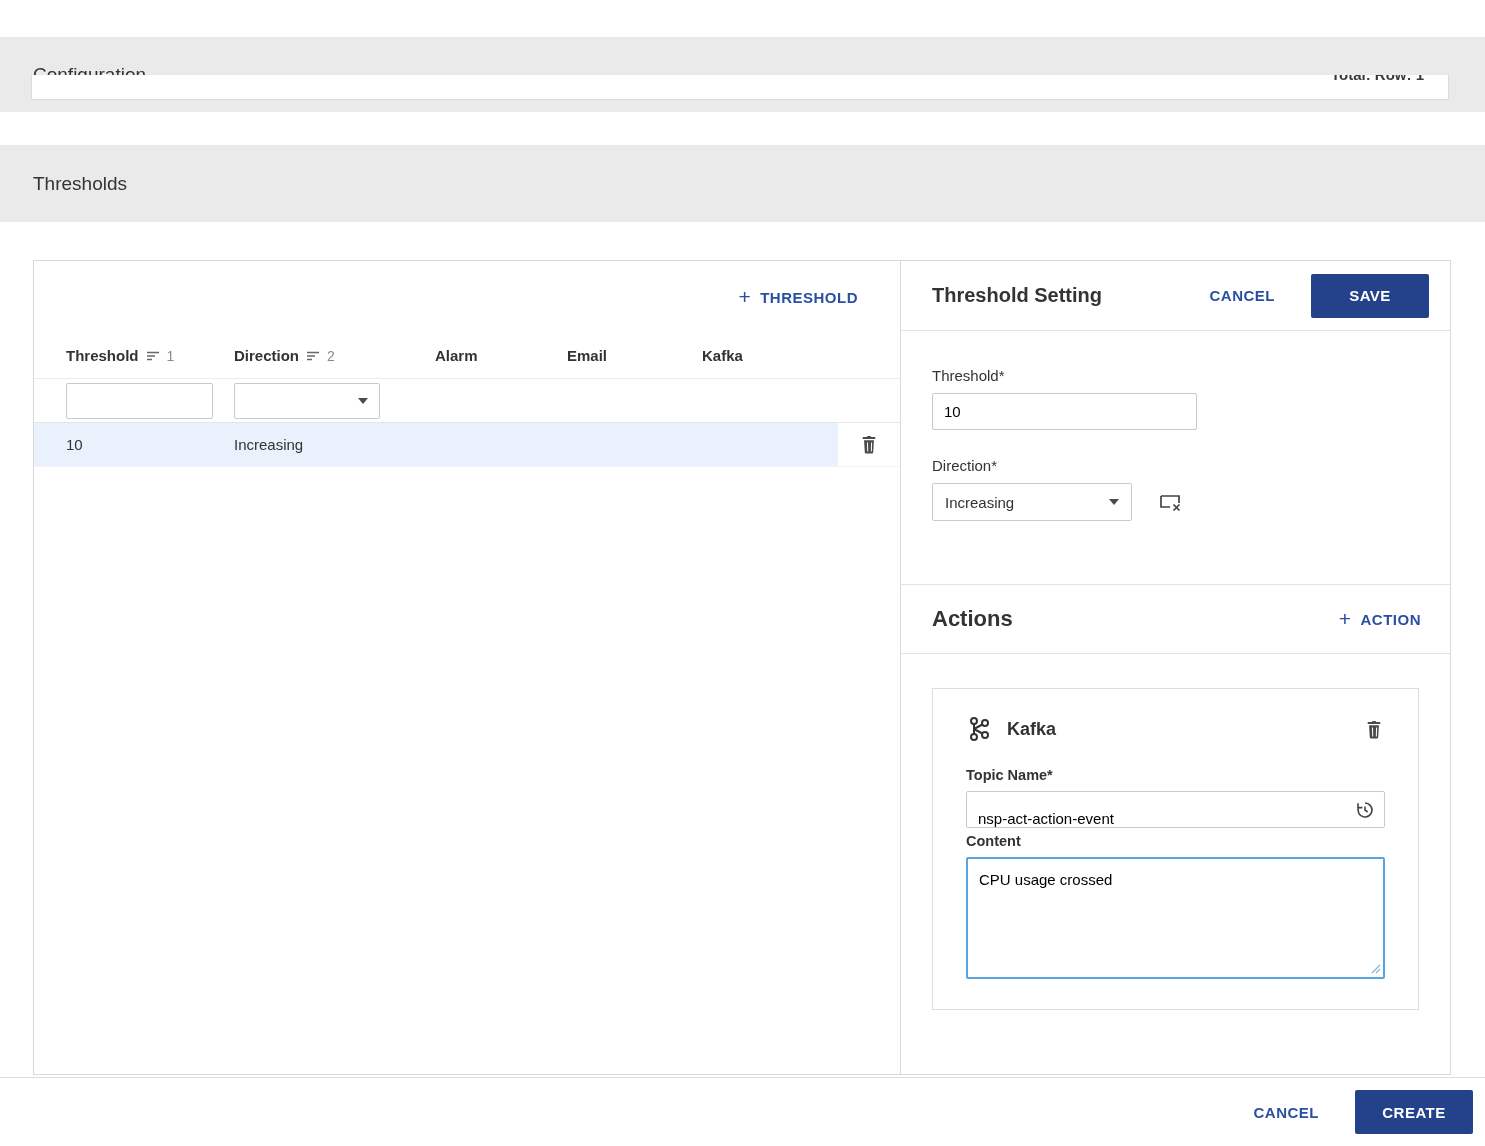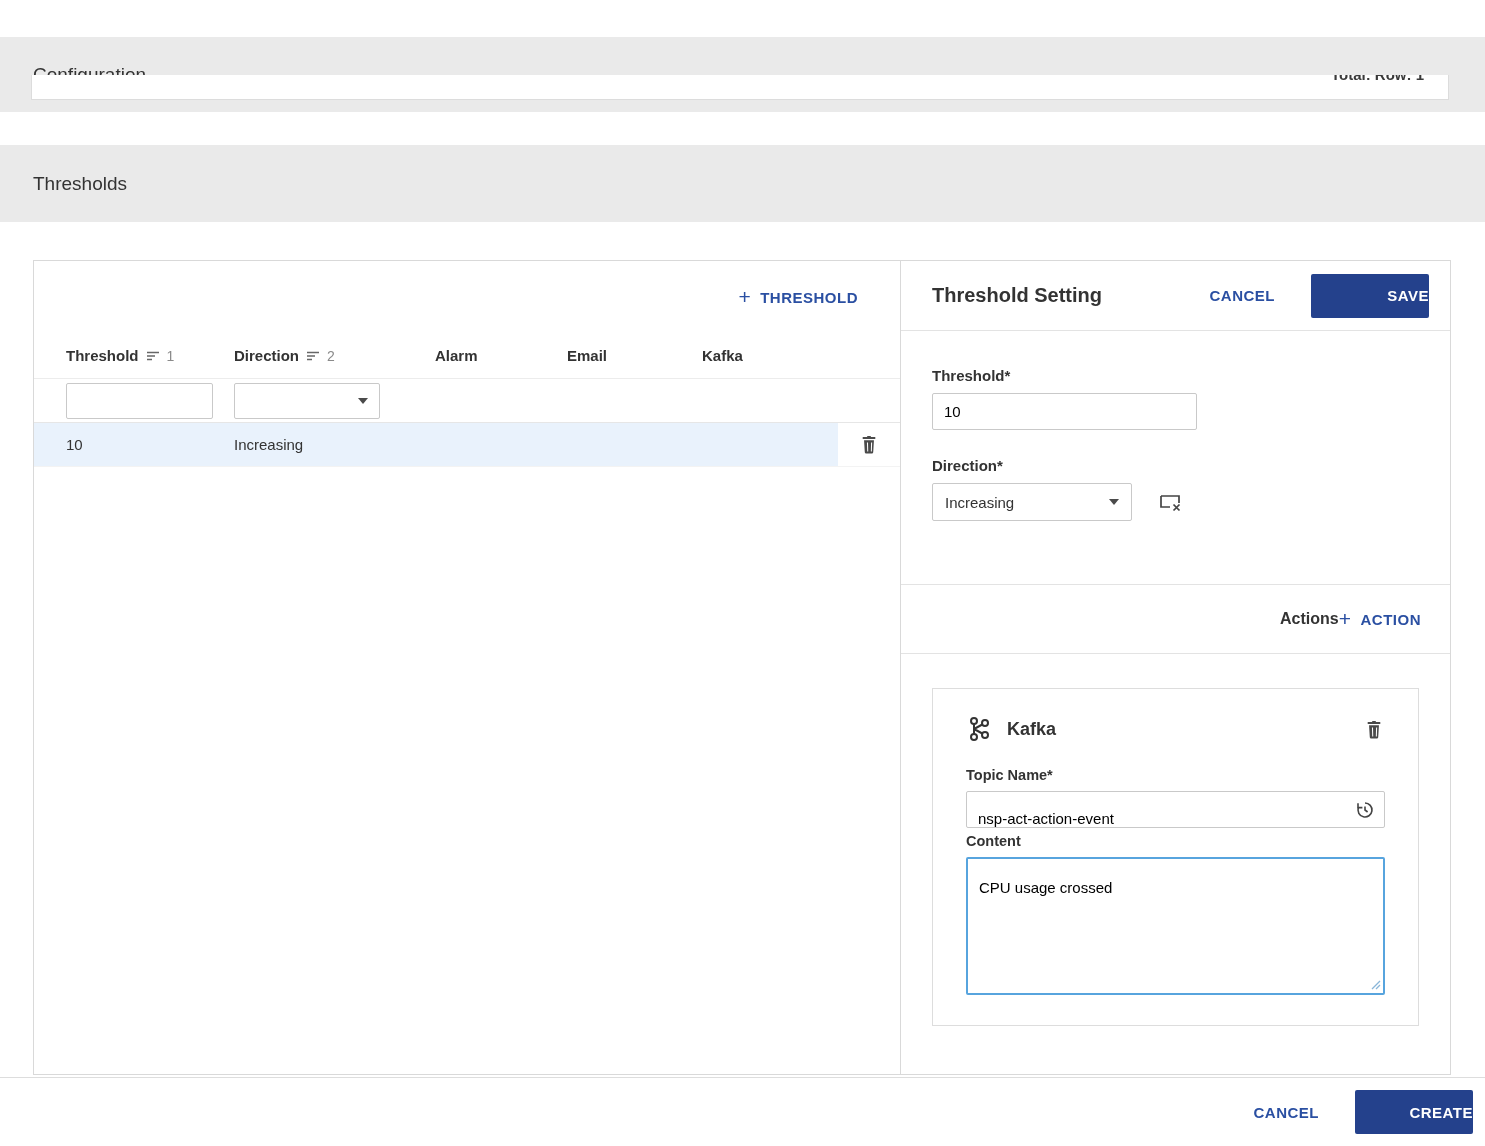--- a/index.html
+++ b/index.html
@@ -88,65 +88,65 @@
   #right { flex:1; display:flex; flex-direction:column; }
   .setting-header {
     height:70px; flex:0 0 auto; display:flex; align-items:center;
     border-bottom:1px solid var(--light-border); padding:0 21px 0 31px;
   }
   .setting-title { flex:1; font-size:20px; font-weight:700; }
   .cancel-link { margin-right:36px; }
   .btn {
     height:44px; min-width:118px; background:var(--accent); color:#fff;
     font-weight:700; font-size:15px; letter-spacing:0.5px;
-    border:none; border-radius:2px; cursor:pointer; font-family:inherit;text-align:right;
+    border:none; border-radius:2px; cursor:pointer; font-family:inherit;
   }
 
   .setting-body { padding:36px 0 0 31px; flex:0 0 auto; }
-  .field-label { font-weight:700; font-size:15px; margin-bottom:9px; }
+  .field-label { font-weight:400; font-size:15px; margin-bottom:9px; }
   .text-input {
     width:265px; height:37px; border:1px solid #c9c9c9; border-radius:2px;
     padding:0 11px; font-family:inherit; font-size:15px;
   }
   .dir-label { margin-top:27px; }
   .direction-row { display:flex; align-items:center; gap:24px; }
   .select-box {
     width:200px; height:38px; border:1px solid #c9c9c9; border-radius:2px;
     display:flex; align-items:center; padding:0 12px; font-size:15px;
     background:#fff; cursor:pointer;
   }
   .select-box .caret { margin-left:auto; display:flex; }
 
   .actions-header {
     margin-top:63px; height:70px; flex:0 0 auto;
     border-top:1px solid var(--light-border); border-bottom:1px solid var(--light-border);
     display:flex; align-items:center; padding:0 29px 0 31px;
   }
-  .actions-title { flex:1; font-size:16px; font-weight:700;text-align:right; }
+  .actions-title { flex:1; font-size:22px; font-weight:700; }
 
   .card {
     margin:34px 31px 0; width:487px; border:1px solid #ddd; background:#fff;
     padding:27px 33px 30px;
   }
   .card-header { display:flex; align-items:center; gap:15px; }
   .card-title { font-size:18px; font-weight:700; flex:1; }
   .topic-label, .content-label { font-size:14.5px; font-weight:700; margin-bottom:8px; }
   .topic-label { margin-top:25px; }
   .content-label { margin-top:5px; }
   .input-wrap { position:relative; }
   .topic-input {
     width:100%; height:37px; border:1px solid #c9c9c9; border-radius:2px;
     padding:17px 40px 0 11px; font-family:inherit; font-size:15px;
   }
   .history-btn { position:absolute; right:8px; top:7px; }
   .textarea-wrap { position:relative; }
   textarea.content {
-    display:block; width:100%; height:138px;
+    display:block; width:100%; height:122px;
     border:2px solid var(--focus); border-radius:2px;
-    padding:20px 11px; font-family:inherit; font-size:15px;
+    padding:12px 11px; font-family:inherit; font-size:15px;
     resize:none; outline:none;
   }
   .resize-handle { position:absolute; right:4px; bottom:5px; cursor:nwse-resize; display:flex; }
 
   
   #footer {
     position:absolute; bottom:0; left:0; width:1485px; height:69px;
     border-top:1px solid #ddd; background:#fff;
     display:flex; align-items:center; justify-content:flex-end;
   }

